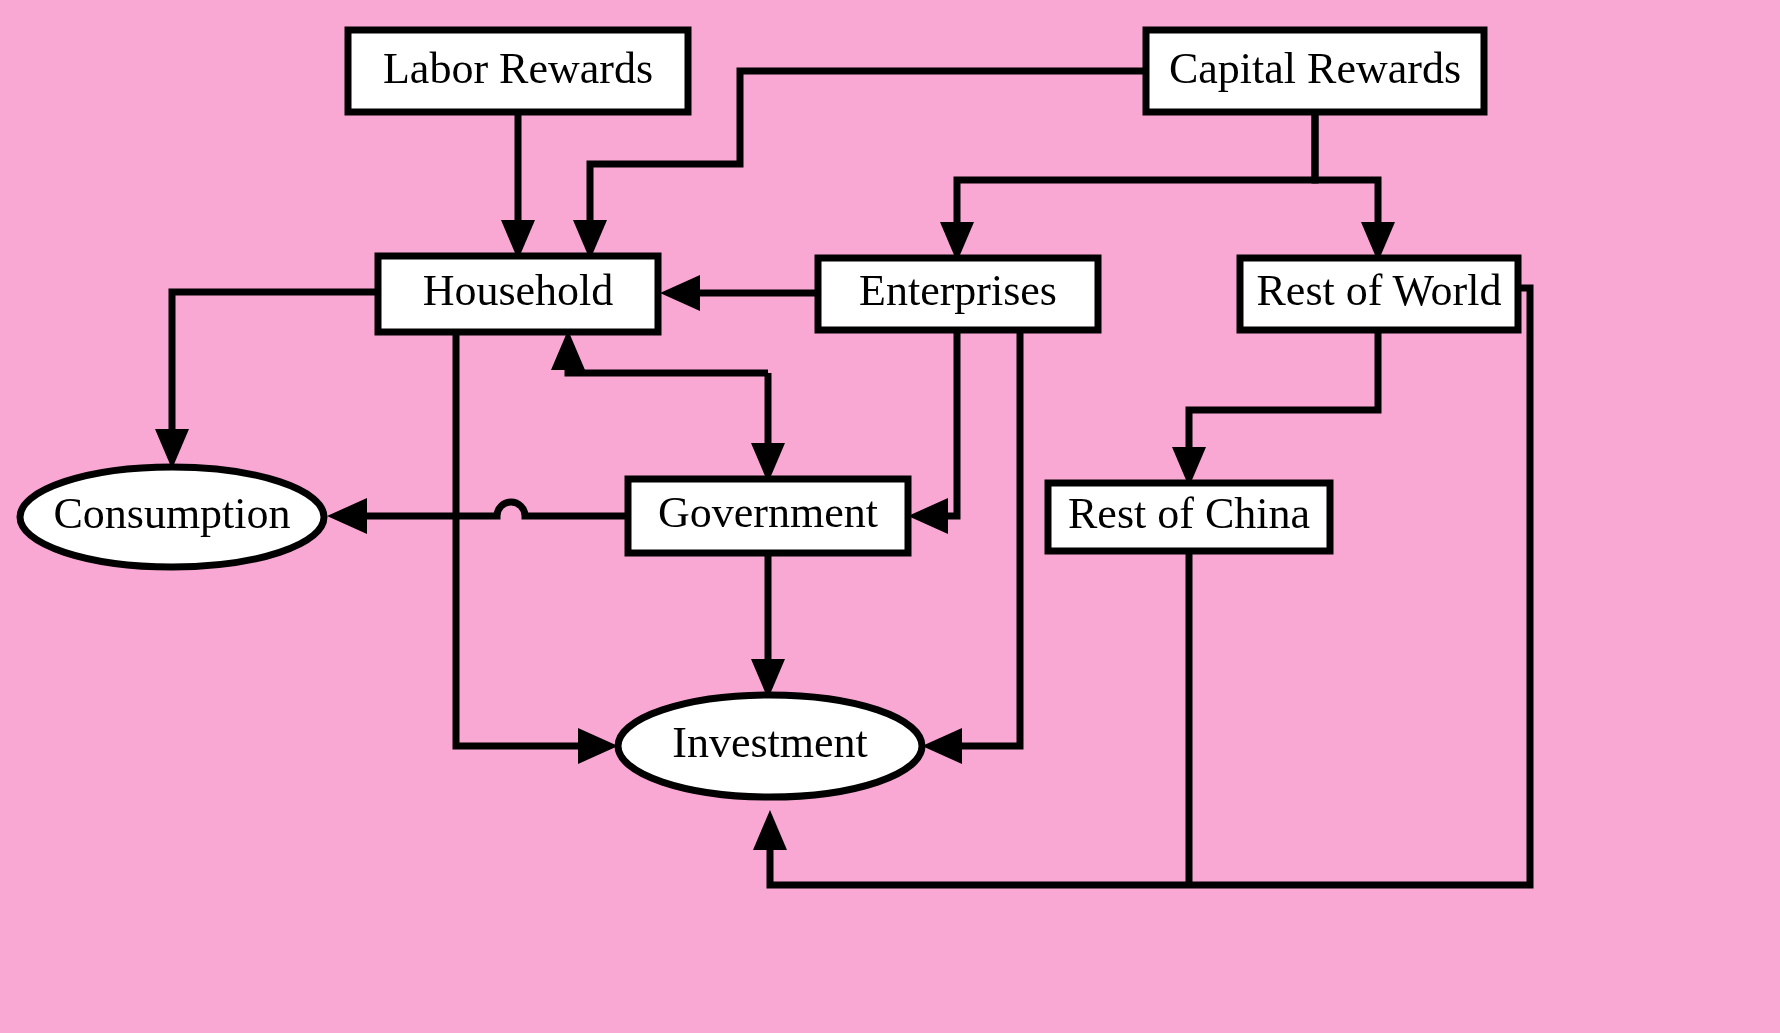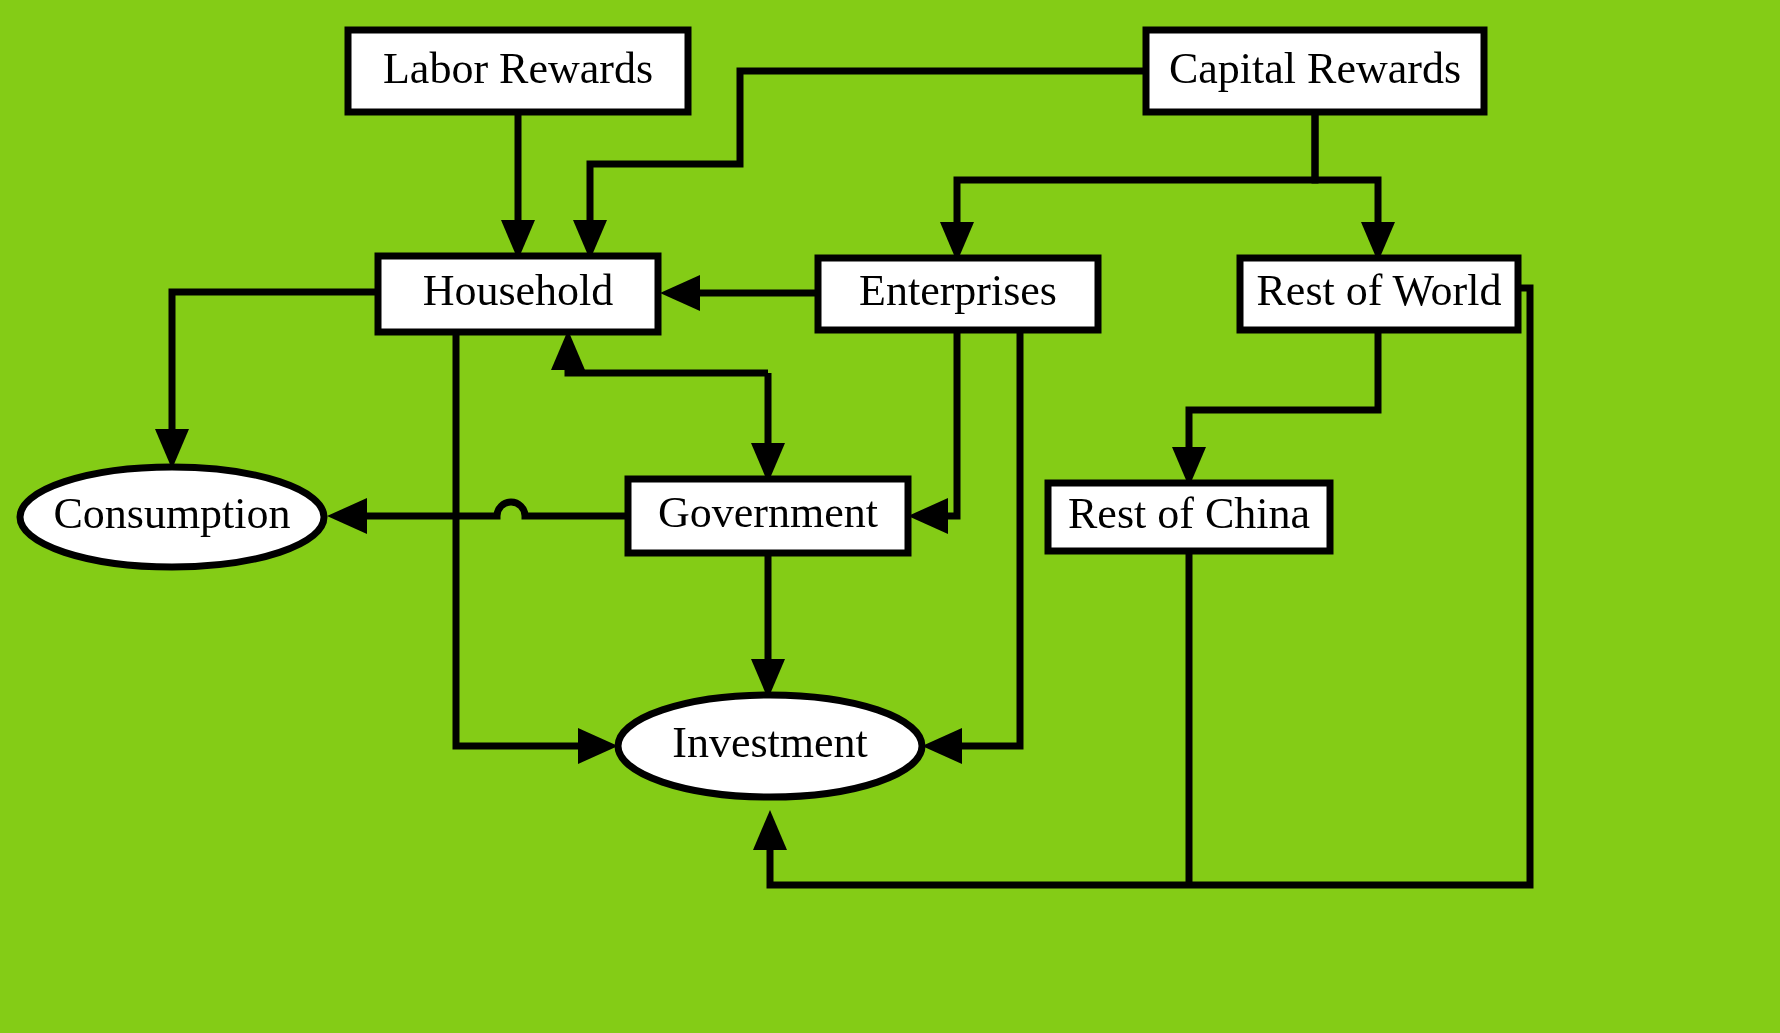--- a/index.html
+++ b/index.html
@@ -4,21 +4,21 @@
 <style>
   html, body {
     margin: 0;
     padding: 0;
     background: #ffffff;
   }
   #stage {
     position: relative;
     width: 1780px;
     height: 1033px;
-    background: #84cc16;
+    background: #f9a8d4;
     overflow: hidden;
     font-family: "Liberation Serif", "DejaVu Serif", serif;
   }
   svg#diagram {
     position: absolute;
     left: 0;
     top: 0;
     width: 1780px;
     height: 1033px;
     display: block;

